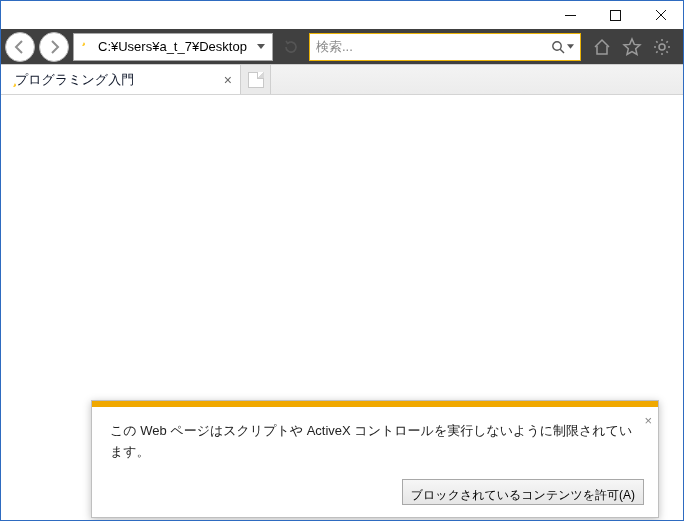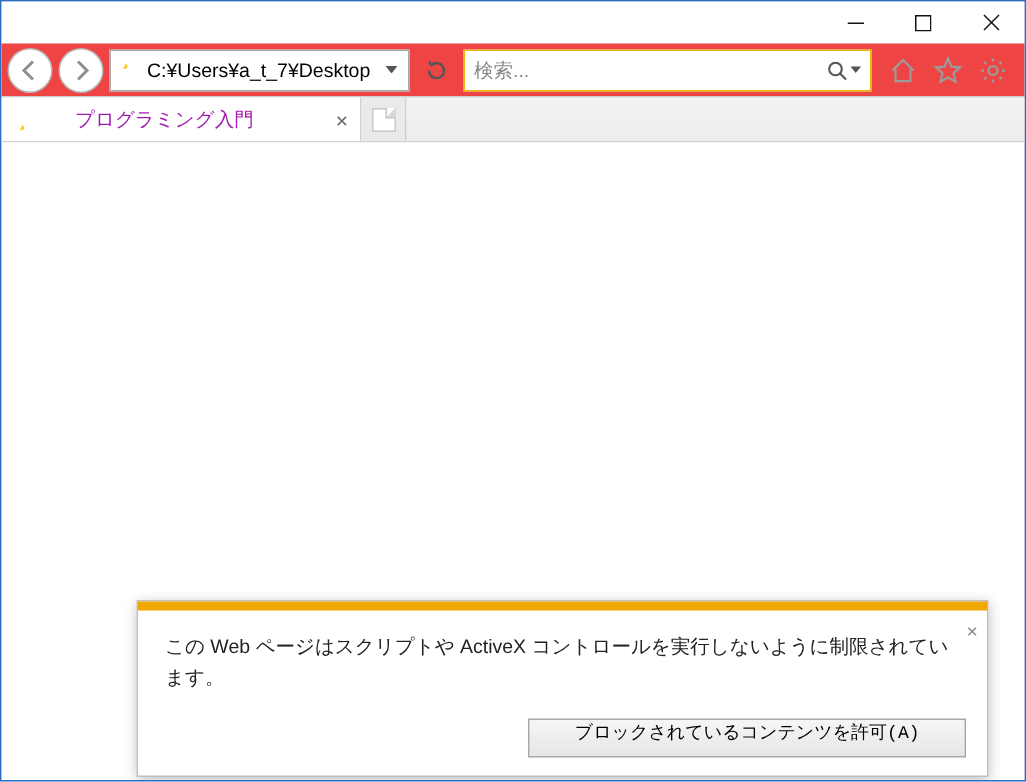--- a/index.html
+++ b/index.html
@@ -31,21 +31,21 @@
   }
   .win-btn svg { stroke: #111; stroke-width: 1; }
   
   .toolbar {
     height: 36px;
     display: flex;
     align-items: center;
     padding: 2px 4px;
     gap: 4px;
     border-bottom: 1px solid #cfcfcf;
-    background: #ef4444;
+    background: #404040;
   }
   .nav-btn {
     width: 30px;
     height: 30px;
     border: 1px solid #b8b8b8;
     border-radius: 50%;
     display: flex;
     align-items: center;
     justify-content: center;
     color: #777;
@@ -110,21 +110,21 @@
     width: 240px;
     background: #fff;
     border-right: 1px solid #cfcfcf;
     display: flex;
     align-items: center;
     padding: 0 8px;
     gap: 6px;
     font-size: 13px;
   }
   .tab .ie-small { flex-shrink:0; }
-  .tab-title { flex:1; overflow:hidden; white-space:nowrap; text-overflow:ellipsis; color:#a21caf;margin-left:35px; }
+  .tab-title { flex:1; overflow:hidden; white-space:nowrap; text-overflow:ellipsis; color:#0f172a; }
   .tab-close { color:#666; font-size:14px;}
   .newtab {
     width: 30px;
     background: #eaeaea;
     border-right: 1px solid #cfcfcf;
     display:flex;align-items:center;justify-content:center;
   }
   .tabs-rest {
     flex:1;
     background: linear-gradient(to bottom, #f3f3f3, #ececec);
@@ -167,23 +167,22 @@
     display: flex;
     justify-content: flex-end;
     padding: 6px 14px 12px 14px;
   }
   .notice-btn {
     min-width: 220px;
     height: 26px;
     border: 1px solid #a8a8a8;
     background: linear-gradient(#f6f6f6,#e6e6e6);
     font-size: 12px;
-    display:flex;align-items:flex-start;justify-content:center;
-    padding: 0 30px;
-    font-family: Liberation Mono, monospace;
+    display:flex;align-items:flex-end;justify-content:center;
+    padding: 0 8px;
   }
   
   .ie-glyph {
     width:16px;height:16px;border-radius:50%;
     background: linear-gradient(135deg,#2bb3ff,#0077dd);
     position:relative;
   }
   .ie-glyph:after{
     content:"";position:absolute;inset:3px;border:2px solid #ffcc33;border-radius:50%;
     border-left-color:transparent;border-top-color:transparent;transform:rotate(-20deg);

